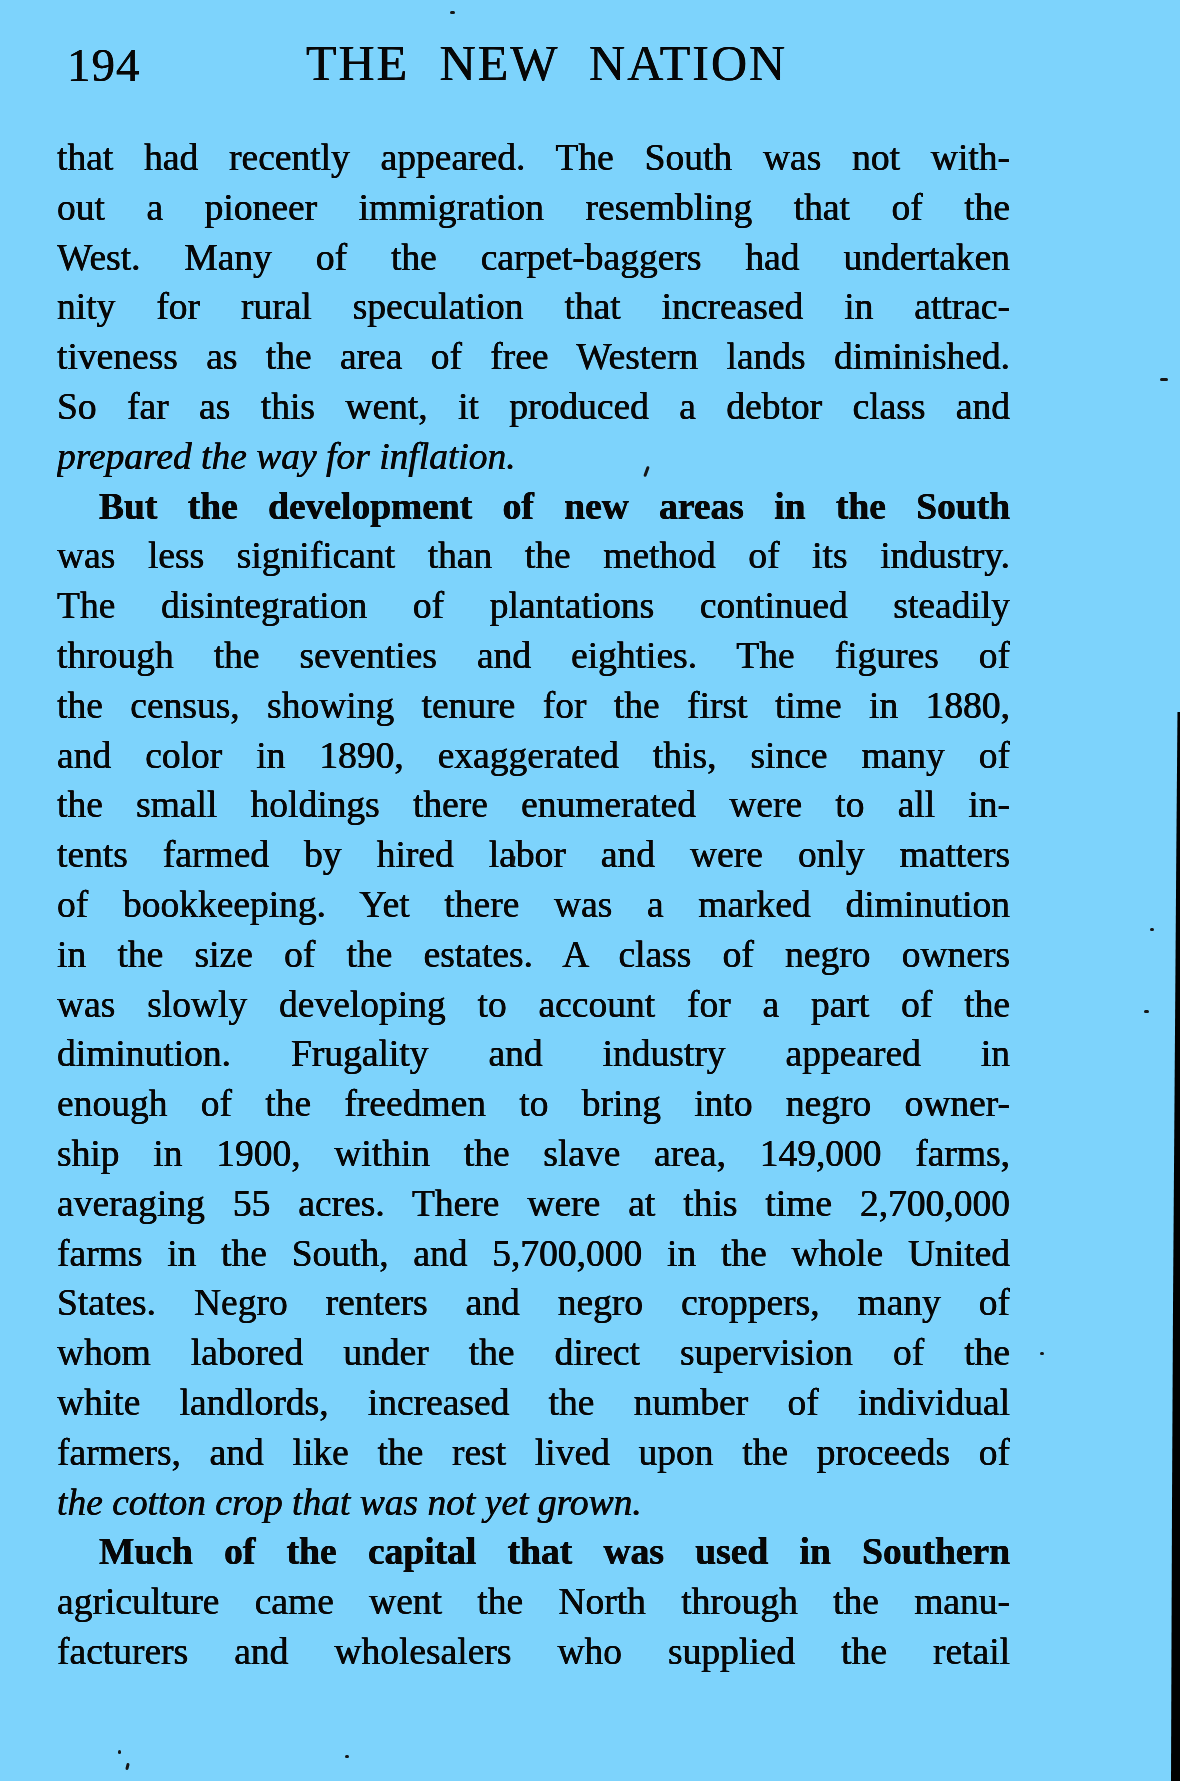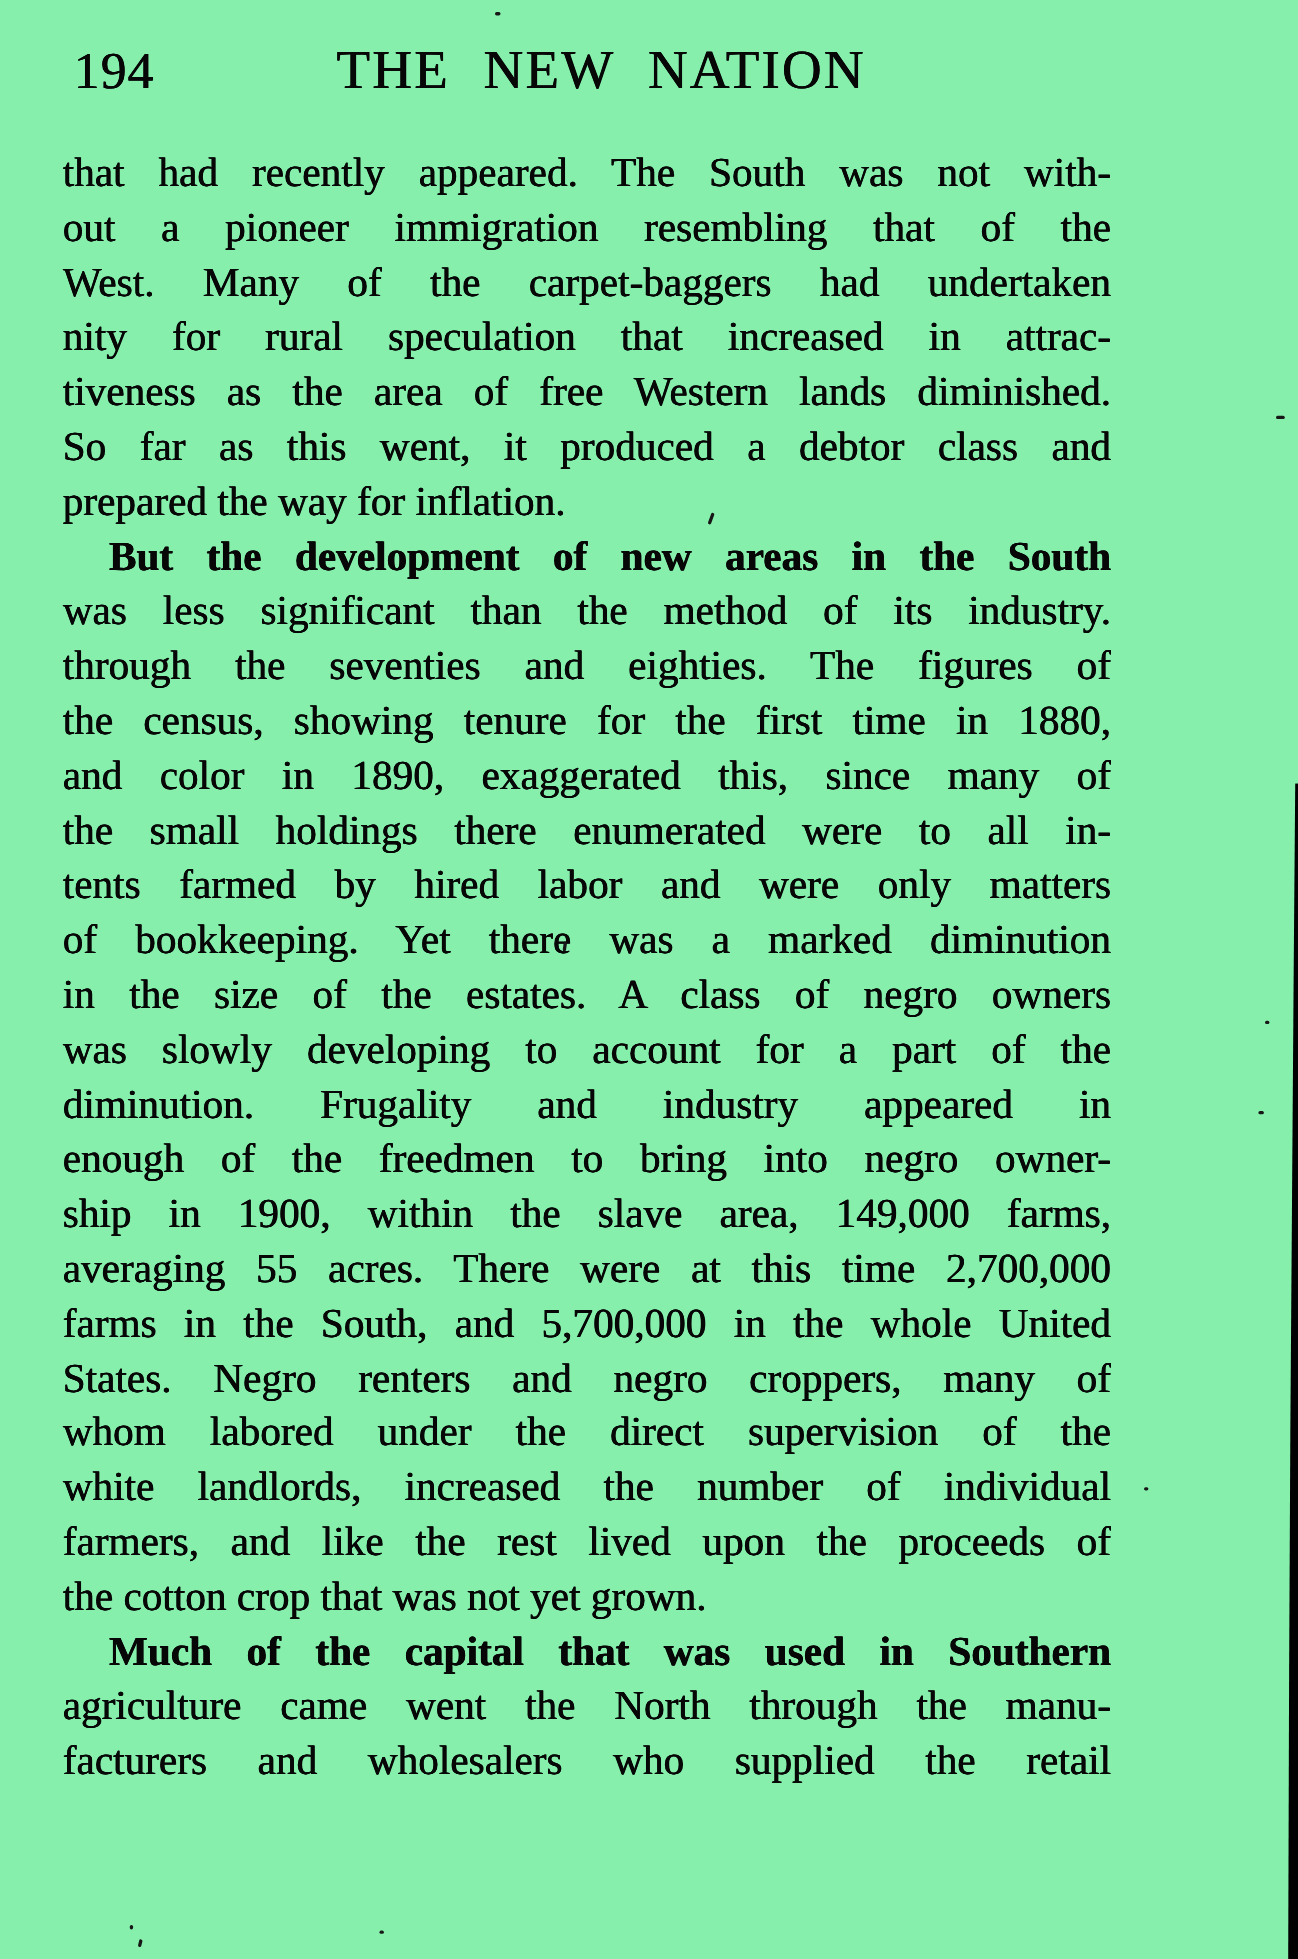--- a/index.html
+++ b/index.html
@@ -6,21 +6,21 @@
   body {
     width: 1180px; height: 1781px;
     background: #ffffff;
     font-family: "Liberation Serif", "DejaVu Serif", serif;
     color: #070707;
     position: relative;
     overflow: hidden;
   }
   .page {
     position: absolute; inset: 0;
-    background: #86efac;
+    background: #7dd3fc;
     text-shadow: 0.35px 0 0 currentColor, -0.25px 0 0 currentColor;
   }
   .header {
     position: absolute; left: 57px; top: 34px; width: 953px; height: 60px;
   }
   .pagenum {
     position: absolute; left: 10px; top: 8px;
     font-size: 47px; line-height: 1;
     letter-spacing: 1px;
   }
@@ -35,21 +35,21 @@
     position: absolute; left: 57px; top: 106px; width: 953px;
     font-size: 37.5px; line-height: 49.8px; margin-top: 27px;
   }
   .line {
     text-align: justify;
     text-align-last: justify;
     text-justify: inter-word;
     height: 49.8px;
     overflow: hidden;
   }
-  .line.para-end { text-align-last: left; }
+  .line.para-end { text-align-last: left; font-style: italic; }
   .line.indent { text-indent: 42px; font-weight: bold; }
 
   
   .edge-artifact {
     position: absolute; top: 712px; right: 0; width: 12px; height: 1069px;
     background: #010101;
     clip-path: polygon(79% 0%, 100% 0%, 100% 100%, 25% 100%, 33% 75%, 42% 55%, 55% 35%, 68% 15%);
   }
 
   
@@ -79,20 +79,21 @@
 
   <div class="line">that had recently appeared. The South was not with-</div>
       <div class="line">out a pioneer immigration resembling that of the</div>
       <div class="line">West. Many of the carpet-baggers had undertaken</div>
       <div class="line">nity for rural speculation that increased in attrac-</div>
       <div class="line">tiveness as the area of free Western lands diminished.</div>
       <div class="line">So far as this went, it produced a debtor class and</div>
       <div class="line para-end">prepared the way for inflation.</div>
       <div class="line indent">But the development of new areas in the South</div>
       <div class="line">was less significant than the method of its industry.</div>
+      <div class="line">The disintegration of plantations continued steadily</div>
       <div class="line">through the seventies and eighties. The figures of</div>
       <div class="line">the census, showing tenure for the first time in 1880,</div>
       <div class="line">and color in 1890, exaggerated this, since many of</div>
       <div class="line">the small holdings there enumerated were to all in-</div>
       <div class="line">tents farmed by hired labor and were only matters</div>
       <div class="line">of bookkeeping. Yet there was a marked diminution</div>
       <div class="line">in the size of the estates. A class of negro owners</div>
       <div class="line">was slowly developing to account for a part of the</div>
       <div class="line">diminution. Frugality and industry appeared in</div>
       <div class="line">enough of the freedmen to bring into negro owner-</div>

